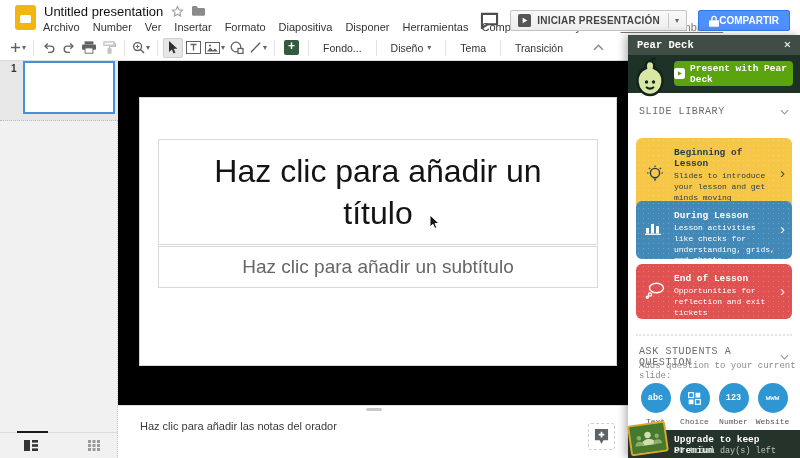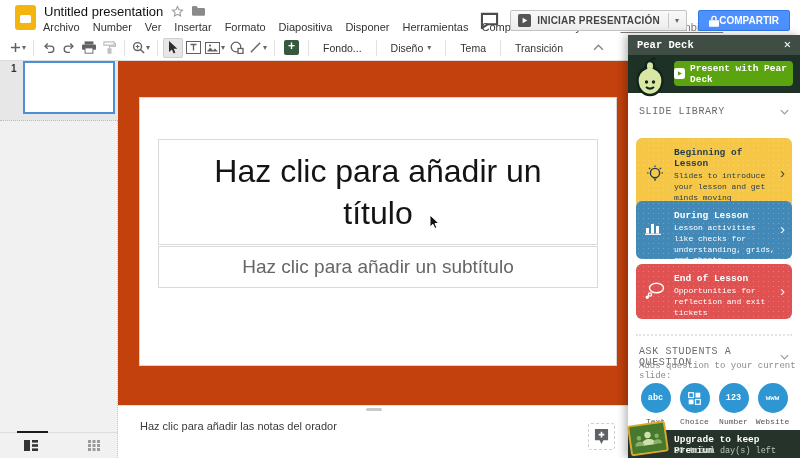--- a/index.html
+++ b/index.html
@@ -42,21 +42,21 @@
     border-right:1px dotted #c8c8c8; z-index:2; }
   .thumb-zone { position:absolute; left:0; top:-3px; width:118px; height:63px; background:#e7e7e7; border-bottom:1px dotted #bdbdbd; }
   .slide-num { position:absolute; left:11px; top:5px; font-size:10px; font-weight:bold; color:#333; }
   .thumb { position:absolute; left:23px; top:3px; width:92px; height:53px; background:#fff; border:2px solid #4a90d9; }
   .film-bottom { position:absolute; left:0; bottom:0; width:118px; height:26px; }
   .film-bottom .rule { position:absolute; left:0; top:0; width:118px; height:1px; background:#ddd; }
   .film-bottom .rule-active { position:absolute; left:17px; top:-1px; width:31px; height:2px; background:#1a1a1a; }
   .view-icon { position:absolute; top:8px; display:flex; }
 
   
-  .canvas { position:absolute; left:118px; top:61px; width:510px; height:344px; background:#c2410c; z-index:1; }
+  .canvas { position:absolute; left:118px; top:61px; width:510px; height:344px; background:#000000; z-index:1; }
   .slide { position:absolute; left:21px; top:36px; width:478px; height:269px; background:#fff; border:1px solid #d6d6d6; }
   .ph-box { position:absolute; left:18px; width:440px; border:1px solid #dadada; display:flex; align-items:center; justify-content:center; text-align:center; }
   .title-box { top:41px; height:106px; }
   .title-box span { font-size:32px; line-height:1.32; color:#141414; max-width:385px; }
   .subtitle-box { top:148px; height:42px; }
   .subtitle-box span { font-size:19px; color:#666; }
 
   
   .notes { position:absolute; left:118px; top:405px; width:510px; height:53px; background:#fff; border-top:1px solid #e0e0e0; z-index:2; }
   .notes-handle { position:absolute; left:248px; top:2px; width:16px; height:3px; border-radius:2px; background:#c9c9c9; }

